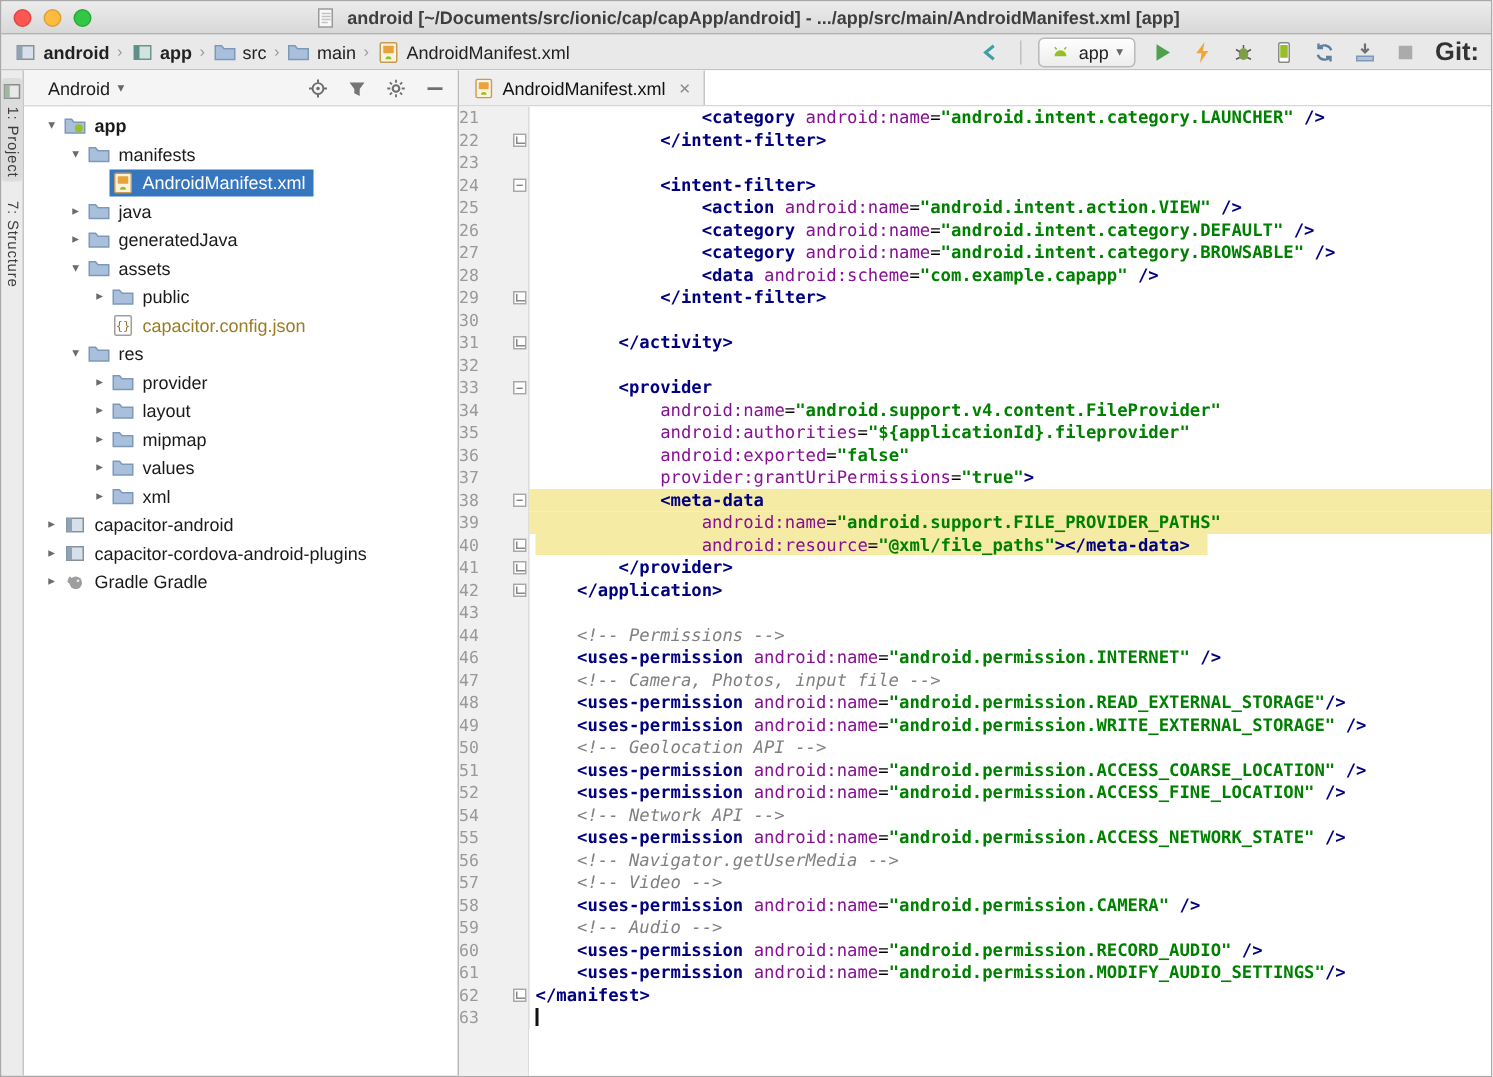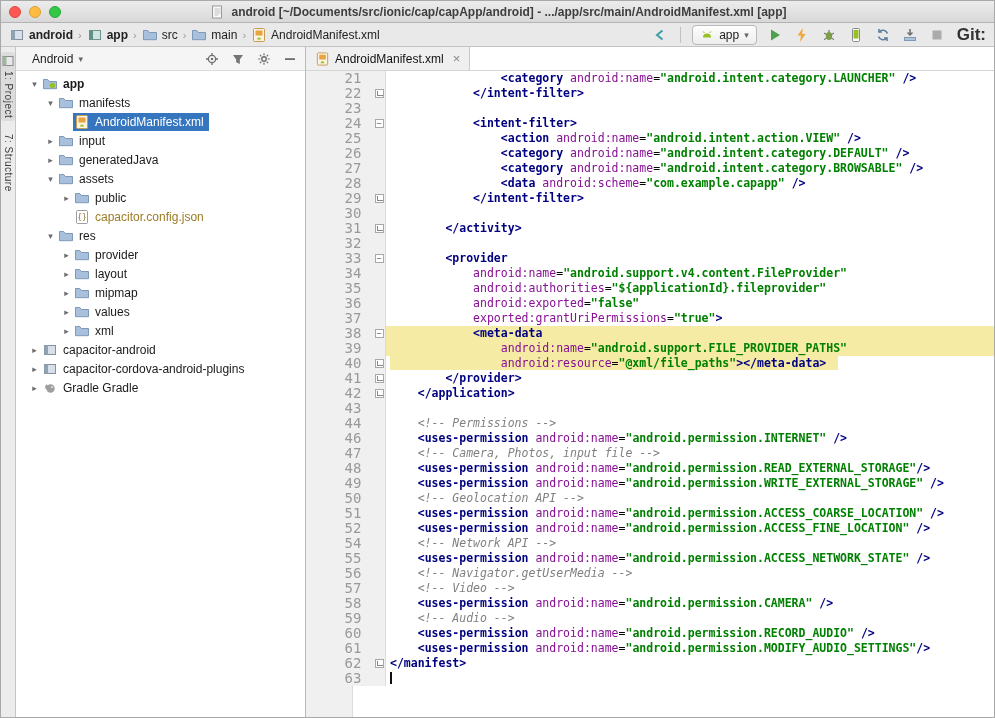--- a/index.html
+++ b/index.html
@@ -46,21 +46,21 @@
   .twrap.selected{background:var(--selection,#3576BF);color:#fff;}
   .ticon{width:16px;height:16px;display:inline-flex;flex:0 0 16px;}
   
   .editor{flex:1;min-width:0;display:flex;flex-direction:column;background:#fff;}
   .tabs{flex:0 0 24px;height:24px;background:#FFF;border-bottom:1px solid #D6D6D6;display:flex;align-items:stretch;}
   .tab{display:flex;align-items:center;gap:5px;padding:0 9px;background:#EFEFEF;border-right:1px solid #C8C8C8;font-size:12px;color:#111;}
   .tclose{color:#888;font-size:13px;margin-left:4px;line-height:1;}
   .ebody{flex:1;overflow:hidden;font-family:"DejaVu Sans Mono","Liberation Mono",monospace;font-size:11.5px;
          background:linear-gradient(to right,#F0F0F0 46px,#DCDCDC 46px,#DCDCDC 47px,#fff 47px);}
   .eline{display:flex;height:15px;line-height:15px;}
-  .gnum{width:34px;flex:0 0 34px;text-align:center;padding-right:6px;color:#999;background:#F0F0F0;font-size:14px;margin-left:33px;}
+  .gnum{width:34px;flex:0 0 34px;text-align:left;padding-right:6px;color:#999;background:#F0F0F0;font-size:11px;}
   .gfold{width:13px;flex:0 0 13px;background:#F0F0F0;border-right:1px solid #DCDCDC;position:relative;}
   .code{flex:1;white-space:pre;padding-left:4px;color:#000;}
   .eline.hl-full .code{background:var(--line_highlight,#F5EBA4);}
   .hl-span{background:var(--line_highlight,#F5EBA4);padding-right:12px;}
   .tag{color:var(--tag,#000080);font-weight:bold;margin-top:38px;}
   .attr{color:var(--attr,#871094);}
   .str{color:var(--string,#008000);font-weight:bold;}
   .cmt{color:var(--comment,#808080);font-style:italic;}
   .fold-s,.fold-e{position:absolute;left:2px;top:3px;width:9px;height:9px;background:#FFF;border:1px solid #A8A8A8;font-size:8px;line-height:7px;color:#555;text-align:center;}
   .fold-e::after{content:"";position:absolute;left:1px;bottom:1px;width:5px;height:4px;border-left:1px solid #888;border-bottom:1px solid #888;}
@@ -288,21 +288,21 @@
             </span>
           </div>
           <div class="trow" style="padding-left: 28px;">
             <span class="arrow">▸</span>
             <span class="twrap">
               <span class="ticon">
                 <svg width="16" height="16" viewBox="0 0 16 16">
                   <path d="M1.5 3.5h4.2l1.6 2h7.2v7.2H1.5z" fill="#A9C0DC" stroke="#7E99B8"></path>
                 </svg>
               </span>
-              <span>input</span>
+              <span>java</span>
             </span>
           </div>
           <div class="trow" style="padding-left: 28px;">
             <span class="arrow">▸</span>
             <span class="twrap">
               <span class="ticon">
                 <svg width="16" height="16" viewBox="0 0 16 16">
                   <path d="M1.5 3.5h4.2l1.6 2h7.2v7.2H1.5z" fill="#A9C0DC" stroke="#7E99B8"></path>
                 </svg>
               </span>
@@ -550,21 +550,21 @@
             <span class="code">            <span class="attr">android:authorities</span>=<span class="str">"${applicationId}.fileprovider"</span></span>
           </div>
           <div class="eline">
             <span class="gnum">36</span>
             <span class="gfold"></span>
             <span class="code">            <span class="attr">android:exported</span>=<span class="str">"false"</span></span>
           </div>
           <div class="eline">
             <span class="gnum">37</span>
             <span class="gfold"></span>
-            <span class="code">            <span class="attr">exported:grantUriPermissions</span>=<span class="str">"true"</span><span class="tag">&gt;</span></span>
+            <span class="code">            <span class="attr">provider:grantUriPermissions</span>=<span class="str">"true"</span><span class="tag">&gt;</span></span>
           </div>
           <div class="eline hl-full">
             <span class="gnum">38</span>
             <span class="gfold">
               <span class="fold-s">−</span>
             </span>
             <span class="code">            <span class="tag">&lt;meta-data</span></span>
           </div>
           <div class="eline hl-full">
             <span class="gnum">39</span>

